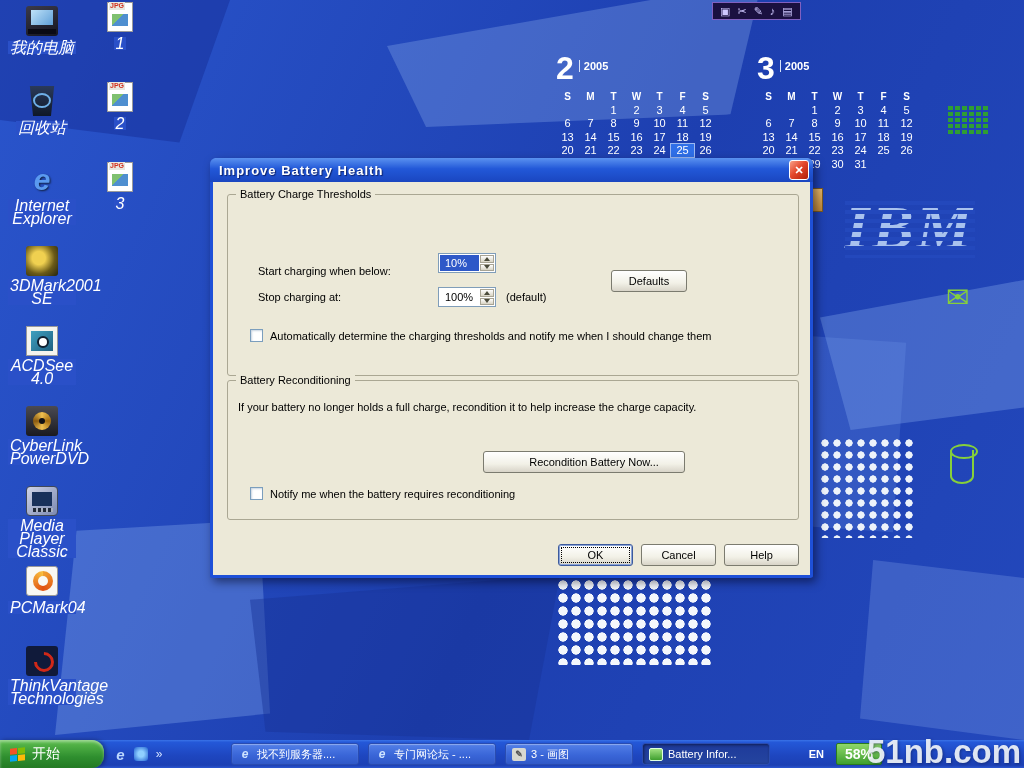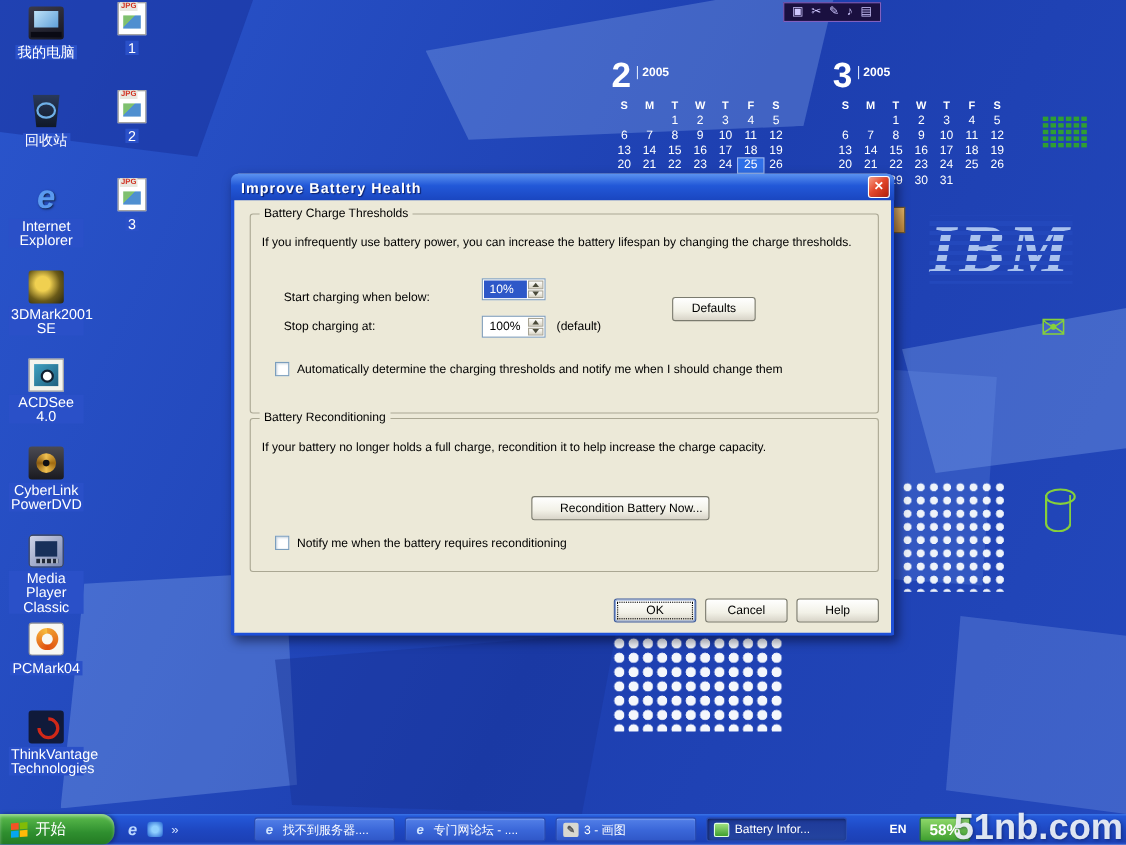--- a/index.html
+++ b/index.html
@@ -37,21 +37,21 @@
 .cal-month{font-size:32px;font-weight:bold;line-height:32px;}
 .cal-year{font-size:11px;font-weight:bold;margin-left:5px;margin-top:8px;border-left:1px solid #d8e4fa;padding-left:4px;}
 .cal table{border-collapse:collapse;}
 .cal th{width:23px;height:13px;font-size:10px;font-weight:bold;text-align:center;padding:0;}
 .cal td{width:23px;height:13.5px;font-size:11px;text-align:center;padding:0;}
 .cal td.hl{background:#2f6fe8;box-shadow:0 0 0 1px #9db8f0;}
 
 #desktop-icons{position:absolute;inset:0;z-index:3;}
 .dicon{position:absolute;width:68px;text-align:center;cursor:default;}
 .ic{width:32px;height:30px;margin:0 auto 3px;position:relative;}
-.ilabel{display:inline-block;font-size:13px;color:#fff;background:#2a50c8;padding:0 2px;line-height:13px;max-width:68px;}
+.ilabel{display:inline-block;font-size:16px;color:#fff;background:#2a50c8;padding:0 2px;line-height:13px;max-width:68px;font-style:italic;}
 .ic.my-computer{background:linear-gradient(160deg,#3a3a4a,#15151f);border-radius:3px;}
 .ic.my-computer::before{content:"";position:absolute;left:5px;top:4px;right:5px;height:15px;background:linear-gradient(135deg,#bfe2f8,#5f9fd8);}
 .ic.my-computer::after{content:"";position:absolute;left:2px;bottom:2px;right:2px;height:5px;background:#0a0a14;}
 .ic.jpg{width:26px;background:#fff;border:1px solid #9a9a9a;}
 .jpgtag{position:absolute;top:-1px;left:1px;font-size:7px;font-weight:bold;color:#d03020;background:#e8e8e0;padding:0 1px;line-height:8px;}
 .ic.jpg::after{content:"";position:absolute;left:4px;bottom:5px;width:16px;height:12px;background:linear-gradient(135deg,#7fc06f 40%,#4f8fd0 40%);}
 .ic.recycle-bin{background:linear-gradient(#2a3a5a,#0f1828);clip-path:polygon(12% 0,88% 0,78% 100%,22% 100%);}
 .ic.recycle-bin::before{content:"";position:absolute;left:7px;top:7px;right:7px;height:11px;border:2px solid #6fb0e8;border-radius:50%;}
 .ic.ie .glyph{position:absolute;left:0;right:0;top:-2px;font-size:30px;font-weight:bold;font-style:italic;color:#5a9af0;line-height:32px;text-shadow:1px 1px 2px #102040;}
 .ic.threedmark{background:radial-gradient(circle at 40% 40%,#f0d050 25%,#6a5a18 60%,#232310);border-radius:3px;}
@@ -92,21 +92,21 @@
 .spinval{position:absolute;left:1px;top:1px;bottom:1px;right:16px;display:flex;align-items:center;padding-left:5px;background:#fff;}
 .spinval.sel{background:#2e58c8;color:#fff;}
 .arrows{position:absolute;right:1px;top:1px;bottom:1px;width:14px;display:flex;flex-direction:column;gap:1px;}
 .arrows span{flex:1;background:linear-gradient(#fefefe,#d8d4c4);border:1px solid #a8a494;display:flex;align-items:center;justify-content:center;}
 .arrows span::before{content:"";width:0;height:0;border-left:3px solid rgba(0,0,0,0);border-right:3px solid rgba(0,0,0,0);}
 .arrows .up::before{border-bottom:4px solid #4a4a3a;}
 .arrows .dn::before{border-top:4px solid #4a4a3a;}
 .note{position:absolute;left:278px;top:96px;}
 .xpbtn{font-family:"Liberation Sans",sans-serif;font-size:11px;color:#000;background:linear-gradient(180deg,#ffffff,#f2f1e7 60%,#d8d4c8);border:1px solid #7b7b6f;border-radius:3px;display:flex;align-items:center;justify-content:center;cursor:pointer;}
 .defaults{position:absolute;left:383px;top:75px;width:76px;height:22px;}
-.recond{position:absolute;left:255px;top:70px;width:162px;height:22px;padding-left:20px;}
+.recond{position:absolute;left:255px;top:70px;width:202px;height:22px;padding-left:20px;}
 .chk{position:absolute;display:flex;align-items:center;gap:7px;cursor:pointer;}
 .c1{left:22px;top:134px;}
 .c2{left:22px;top:106px;}
 .box{width:13px;height:13px;background:#fff;border:1px solid #7b9ebd;box-shadow:inset 1px 1px 2px #c8d4e0;flex:0 0 13px;}
 .btnrow{position:absolute;top:362px;right:11px;display:flex;gap:8px;}
 .btnrow .xpbtn{width:75px;height:22px;}
 .okbtn{border:1px solid #3c5a9c;outline:1px dotted #000;outline-offset:-4px;box-shadow:0 0 0 1px #8aa4d8 inset;}
 
 .taskbar{position:absolute;left:0;bottom:0;width:1024px;height:28px;z-index:20;display:flex;align-items:center;background:linear-gradient(180deg,#3a74e8 0%,#2458d8 8%,#1e46c0 55%,#1c40b4 90%,#2c56d0 100%);}
 .startbtn{height:28px;min-width:104px;background:linear-gradient(180deg,#5fbf4f,#2f8f2f 60%,#237a23);border-radius:0 12px 12px 0;display:flex;align-items:center;gap:7px;padding:0 16px 0 10px;color:#fff;font-weight:normal;font-size:14px;box-shadow:inset 0 2px 3px rgba(255,255,255,.4),2px 0 4px rgba(0,0,0,.35);cursor:pointer;}
@@ -351,21 +351,20 @@
     <div class="titlebar">
       <span class="dtitle">Improve Battery Health</span>
       <span class="closebtn">
         <span class="xglyph">✕</span>
       </span>
     </div>
     <div class="dlg-body">
 
       <div class="group g1">
         <span class="gtitle">Battery Charge Thresholds</span>
-        <div class="desc">If you infrequently use battery power, you can increase the battery lifespan by changing the charge thresholds.</div>
         <span class="flabel l1">Start charging when below:</span>
         <span class="spin s1">
           <span class="spinval sel">10%</span>
           <span class="arrows">
             <span class="up"></span>
             <span class="dn"></span>
           </span>
         </span>
         <span class="flabel l2">Stop charging at:</span>
         <span class="spin s2">

